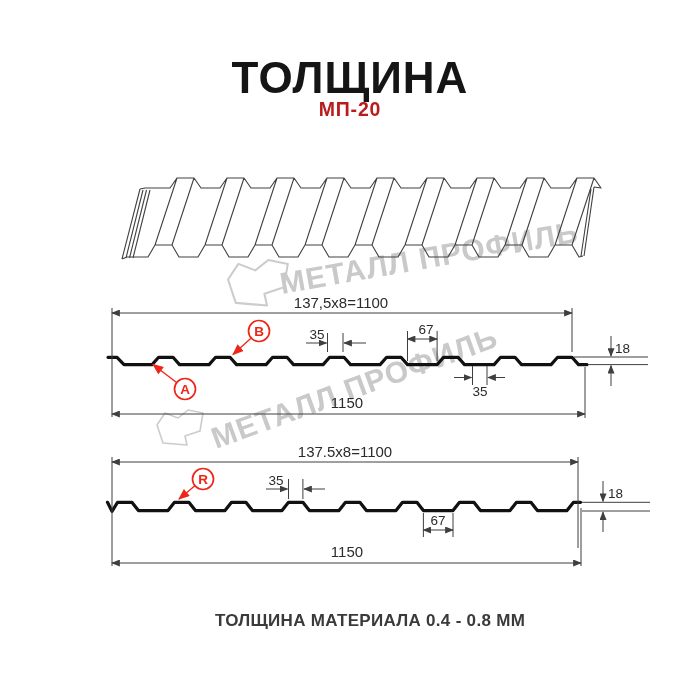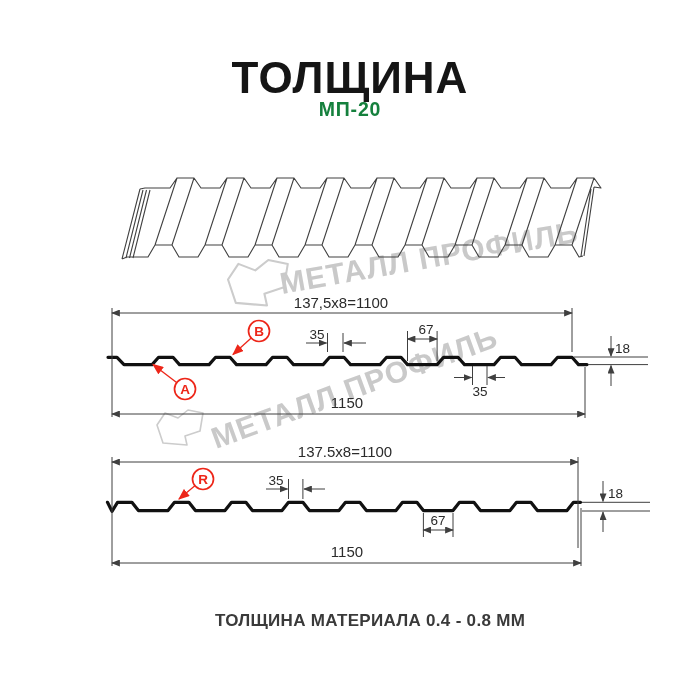--- a/index.html
+++ b/index.html
@@ -1,20 +1,20 @@
 <!DOCTYPE html>
 <html><head>
 <meta charset="utf-8">
 <style>
   html,body{margin:0;padding:0;}
   body{width:700px;height:700px;background:#ffffff;position:relative;overflow:hidden;
        font-family:"Liberation Sans",sans-serif;}
   .abs{position:absolute;left:0;width:700px;text-align:center;}
   #title{top:56px;font-size:44px;font-weight:800;letter-spacing:1px;color:#151515;line-height:1;}
-  #subtitle{top:100px;font-size:19.5px;font-weight:700;letter-spacing:0.8px;color:#15803d;line-height:1;}
+  #subtitle{top:100px;font-size:19.5px;font-weight:700;letter-spacing:0.8px;color:#b91c1c;line-height:1;}
   #footer-note{top:612px;font-size:17px;font-weight:600;letter-spacing:0.3px;color:#3a3a3a;line-height:1;padding-left:20px;}
   svg{position:absolute;top:0;left:0;}
   .thin{stroke:#3f3f3f;stroke-width:1;fill:none;}
   .thick{stroke:#111111;stroke-width:3.2;fill:none;stroke-linejoin:round;stroke-linecap:round;}
   .sketch{stroke:#404040;stroke-width:1.1;fill:none;stroke-linejoin:round;}
   .dimtxt{font-size:13.5px;fill:#2b2b2b;}
   .dimtxt-lg{font-size:15px;fill:#2b2b2b;}
   .wm-text{font-size:30px;font-weight:700;fill:#c9c9c9;letter-spacing:1px;}
   .wm-logo{stroke:#cccccc;stroke-width:1.6;fill:none;stroke-linejoin:round;}
   .redlabel{font-size:13.5px;font-weight:700;fill:#ed2619;}

